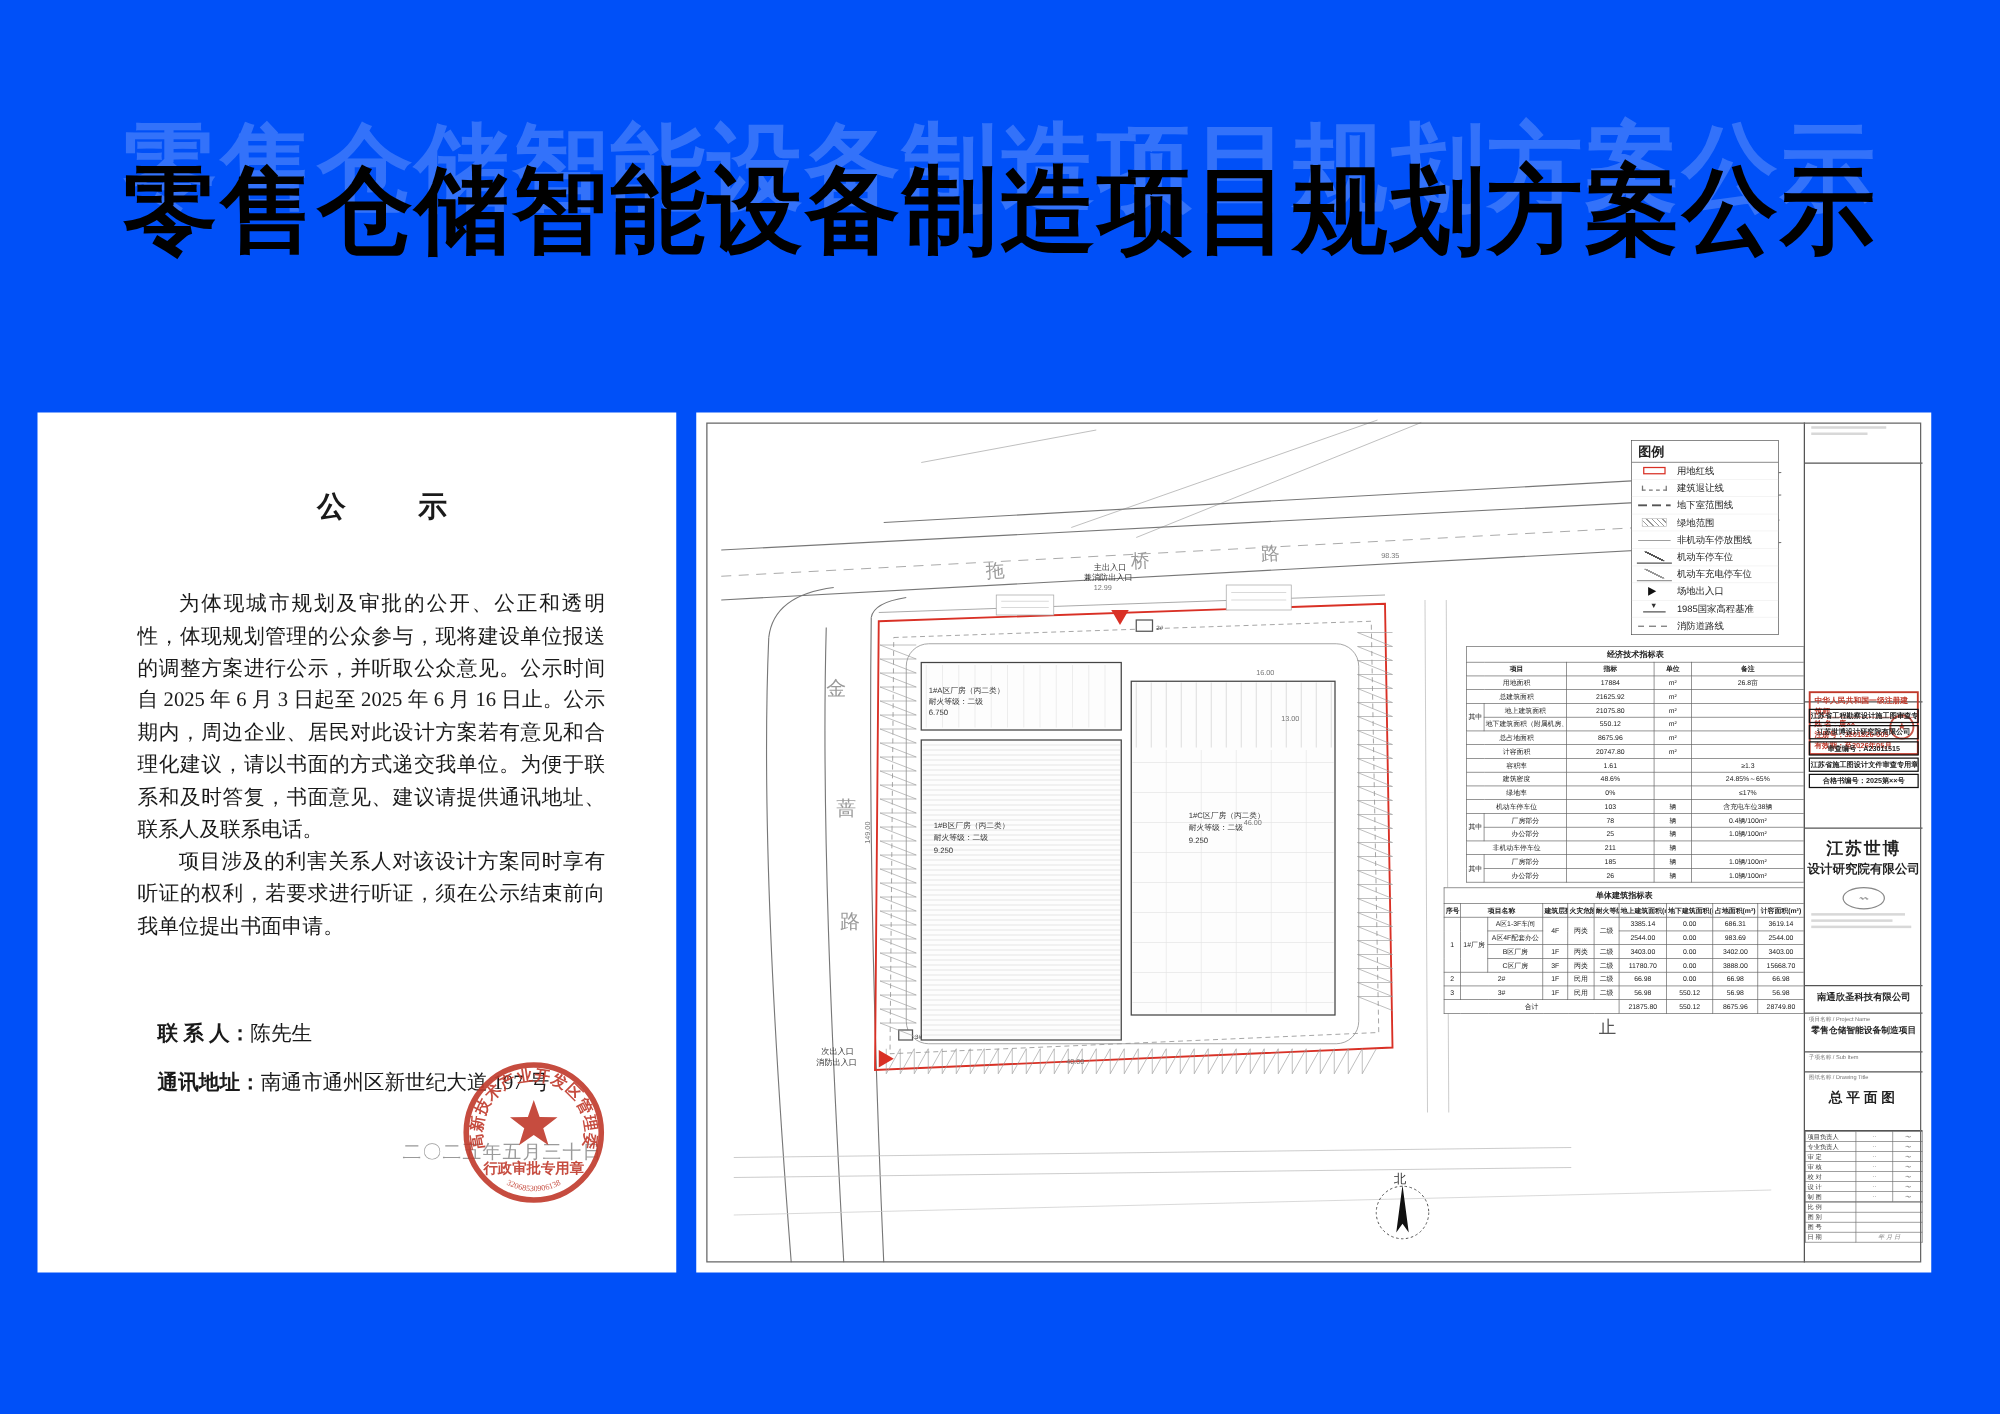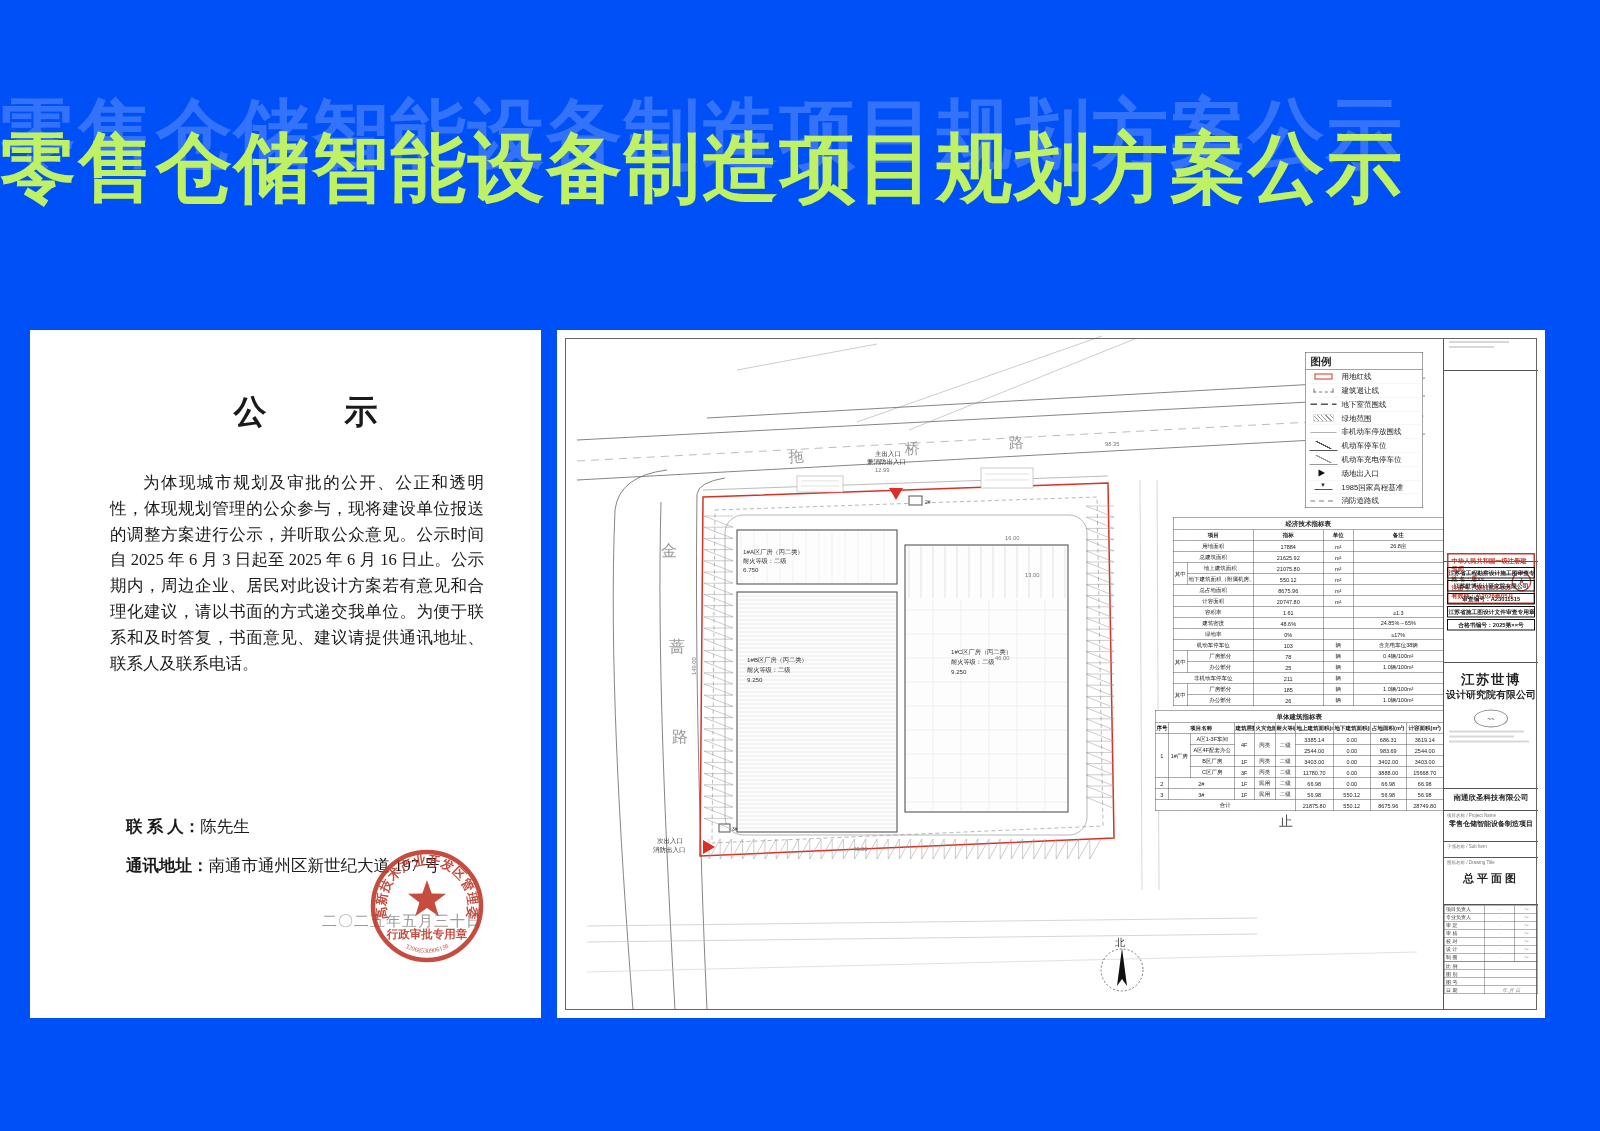--- a/index.html
+++ b/index.html
@@ -1,27 +1,27 @@
 <!DOCTYPE html>
 <html><head>
 <meta charset="utf-8">
 <style>
   html,body{margin:0;padding:0;}
   body{width:1600px;height:1131px;position:relative;background:#0050f8;overflow:hidden;
        font-family:"Liberation Sans","DejaVu Sans",sans-serif;}
   .abs{position:absolute;}
 
   
-  .banner{left:0;right:0;top:118px;text-align:left;color:#bef264;font-size:76px;font-weight:900;
+  .banner{left:0;right:0;top:118px;text-align:center;color:#000000;font-size:76px;font-weight:900;
           letter-spacing:2px;text-shadow:0 -34px 0 rgba(170,195,255,.30);font-family:Liberation Serif, serif;}
 
   
   .notice{left:30px;top:330px;width:511px;height:688px;background:#fff;color:#1a1a1a;
           font-family:"Liberation Serif","DejaVu Serif",serif;}
-  .notice h2{margin:60px 0 0 0;text-align:center;font-size:33px;font-weight:700;letter-spacing:4px;padding-left:44px;}
+  .notice h2{margin:60px 0 0 0;text-align:center;font-size:23px;font-weight:700;letter-spacing:4px;padding-left:44px;}
   .paras{position:absolute;left:80px;top:140px;width:374px;font-size:16.5px;line-height:25.8px;
          text-align:justify;text-justify:inter-ideograph;}
   .paras p{margin:0;text-indent:2em;}
   .contacts{position:absolute;left:96px;top:484px;font-size:16.5px;line-height:26px;}
   .contacts div{margin-bottom:13px;}
   .contacts b{font-weight:700;}
   .datewm{position:absolute;left:292px;top:582px;font-size:15px;color:#9a9a9a;letter-spacing:1px;}
   .sealwrap{position:absolute;left:322px;top:501px;width:150px;height:150px;opacity:.9;}
 
   
@@ -97,20 +97,21 @@
 </style>
 </head>
 <body>
 
 <div class="abs banner">零售仓储智能设备制造项目规划方案公示</div>
 
 <div class="abs notice">
   <h2>公　　示</h2>
   <div class="paras">
     <p>为体现城市规划及审批的公开、公正和透明性，体现规划管理的公众参与，现将建设单位报送的调整方案进行公示，并听取公众意见。公示时间自 2025 年 6 月 3 日起至 2025 年 6 月 16 日止。公示期内，周边企业、居民对此设计方案若有意见和合理化建议，请以书面的方式递交我单位。为便于联系和及时答复，书面意见、建议请提供通讯地址、联系人及联系电话。</p>
+    <p>项目涉及的利害关系人对该设计方案同时享有听证的权利，若要求进行听证，须在公示结束前向我单位提出书面申请。</p>
   </div>
   <div class="contacts">
     <div><b>联 系 人：</b><span>陈先生</span></div>
     <div><b>通讯地址：</b><span>南通市通州区新世纪大道 197 号</span></div>
   </div>
   <div class="datewm">二〇二五年五月三十日</div>
   <div class="sealwrap">
     <svg width="150" height="150" viewBox="-75 -75 150 150">
       <circle cx="0" cy="0" r="54" fill="none" stroke="#c0392b" stroke-width="4.5"></circle>
       <path d="M0,-24 L4.7,-10.5 L19,-10.2 L7.6,-1.5 L11.8,12.2 L0,4 L-11.8,12.2 L-7.6,-1.5 L-19,-10.2 L-4.7,-10.5 Z" fill="#c0392b" transform="translate(0,-2)"></path>

